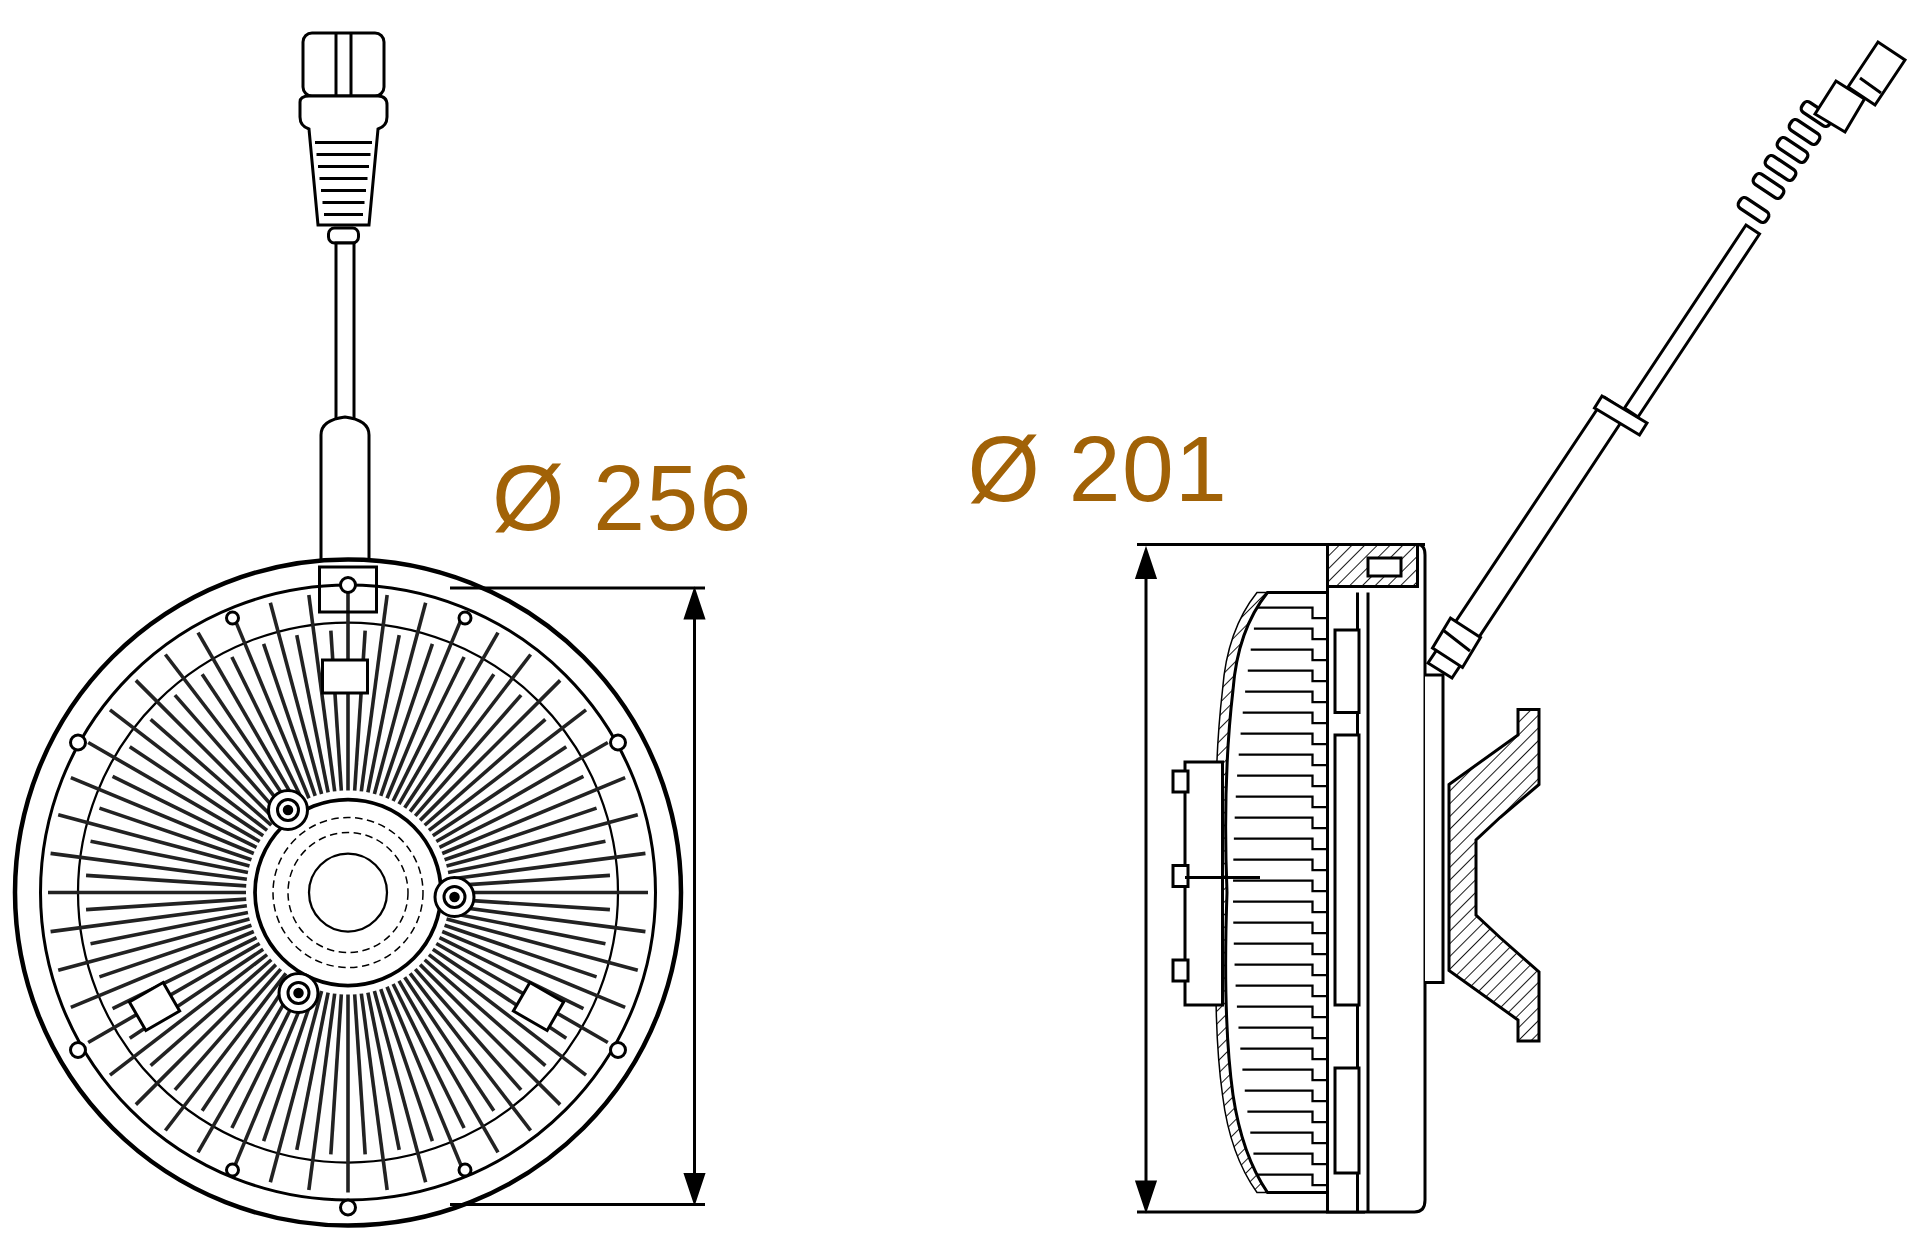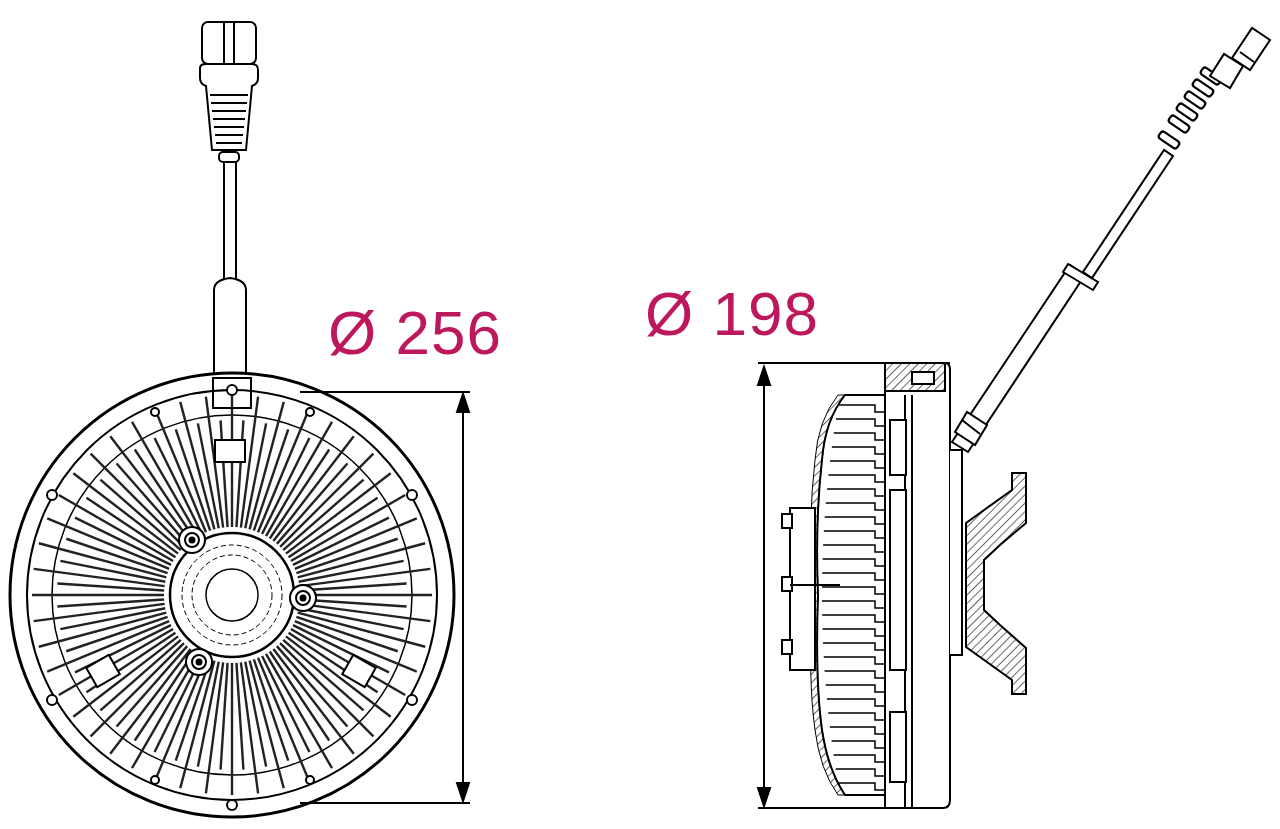--- a/index.html
+++ b/index.html
@@ -1,18 +1,18 @@
 <!DOCTYPE html>
 <html><head>
 <meta charset="utf-8">
 <style>
   html, body { margin:0; padding:0; background:#ffffff; }
   body { width:1280px; height:829px; position:relative; overflow:hidden; font-family:"Liberation Sans", sans-serif; }
   .canvas { position:absolute; left:0; top:0; width:1280px; height:829px; }
-  .dim-label { position:absolute; font-family:"Liberation Sans", sans-serif; font-size:62px; color:#be185d; line-height:1; white-space:nowrap; letter-spacing:1px; }
+  .dim-label { position:absolute; font-family:"Liberation Sans", sans-serif; font-size:62px; color:#a16207; line-height:1; white-space:nowrap; letter-spacing:1px; }
   #label-256 { left:328px; top:302px; }
   #label-275 { left:645px; top:283px; }
 </style>
 </head>
 <body>
 
 <svg class="canvas" viewBox="0 0 1280 829" xmlns="http://www.w3.org/2000/svg">
   <defs>
     <pattern id="hatch" width="6" height="6" patternUnits="userSpaceOnUse" patternTransform="rotate(45)">
       <line x1="0" y1="0" x2="0" y2="6" stroke="#000" stroke-width="1.2"></line>
@@ -274,13 +274,13 @@
         <rect x="1200" y="72" width="22" height="8" rx="3" transform="rotate(34 1211 76)"></rect>
       </g>
       <polygon points="1210,76 1230,88 1243,66 1224,54"></polygon>
       <polygon points="1232,58 1250,70 1270,40 1252,28"></polygon>
       <line x1="1240" y1="52" x2="1254" y2="62"></line>
     </g>
   </g>
 </svg>
 
 <div class="dim-label" id="label-256">Ø 256</div>
-<div class="dim-label" id="label-275">Ø 198</div>
+<div class="dim-label" id="label-275">Ø 201</div>
 
 </body></html>

